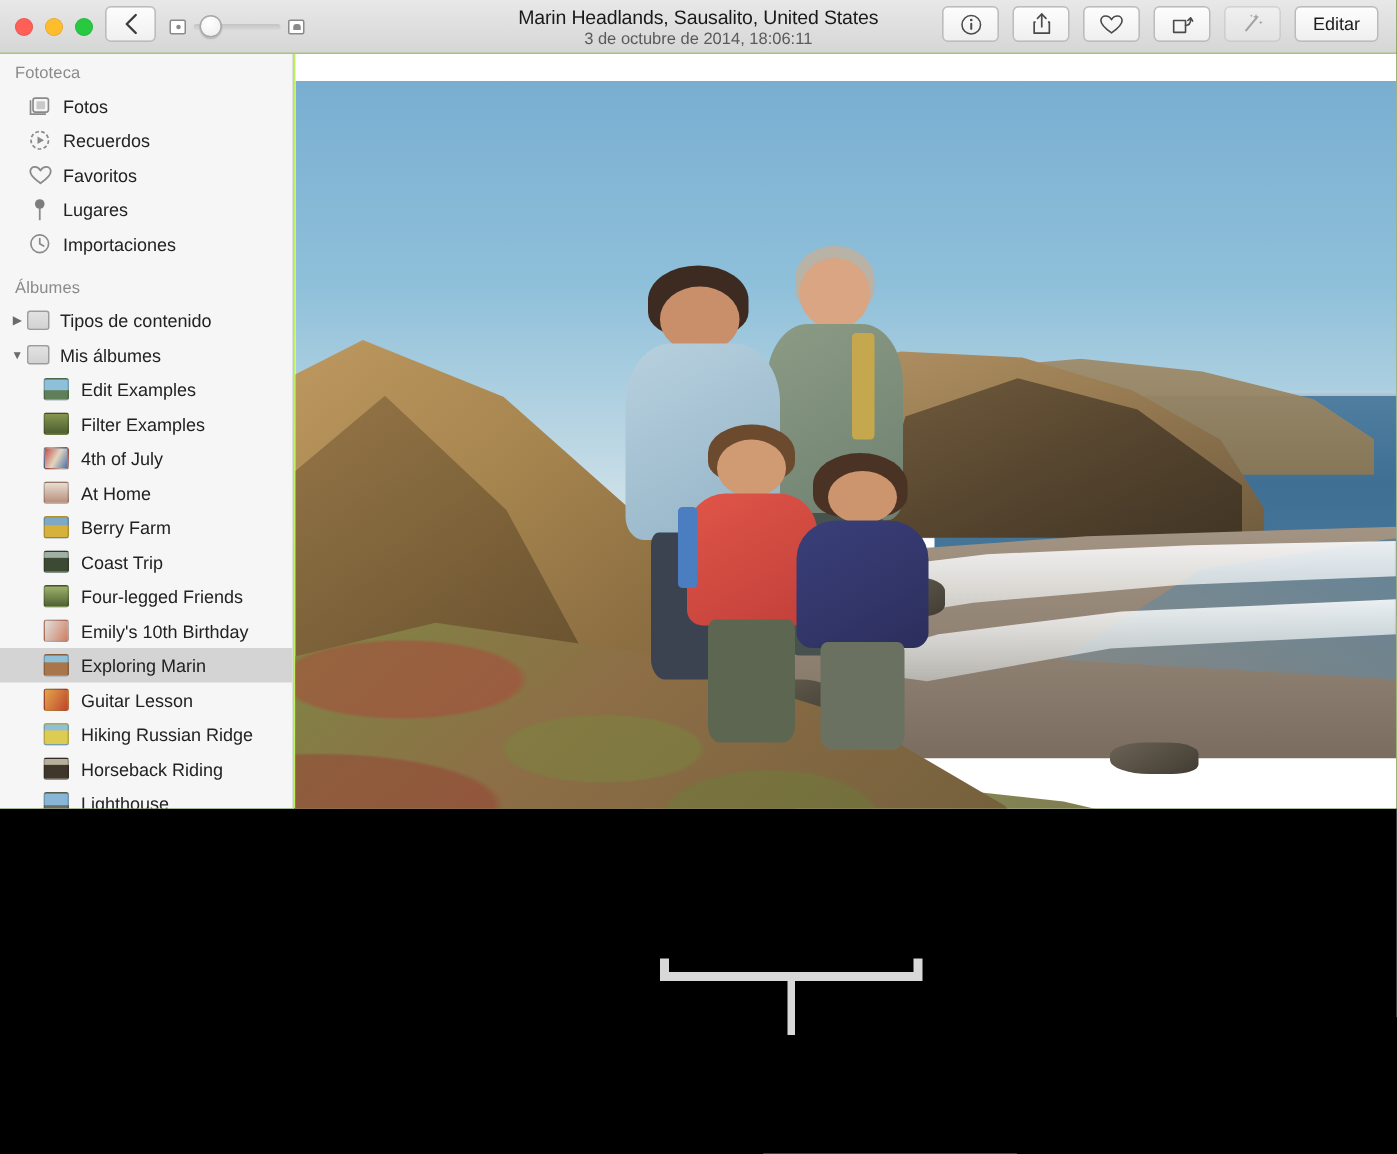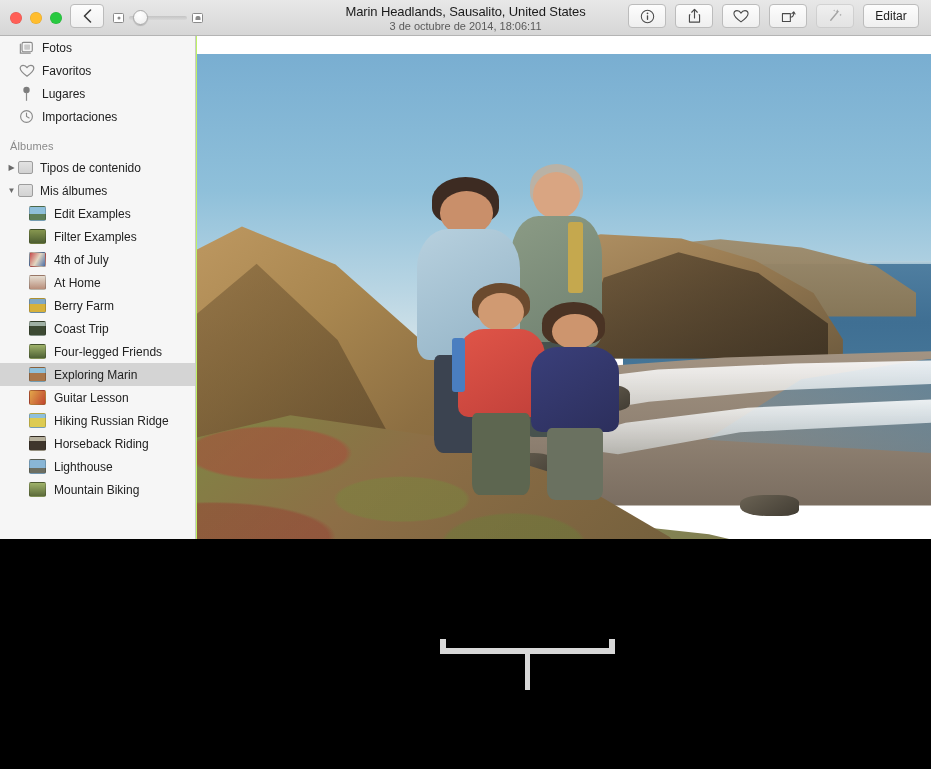--- a/index.html
+++ b/index.html
@@ -319,32 +319,42 @@
           <path d="M7.6 1.6 L7.9 2.4 L8.7 2.7 L7.9 3 L7.6 3.8 L7.3 3 L6.5 2.7 L7.3 2.4 Z" fill="#5a5a5a"></path>
         </svg>
       </div>
 
       <div class="tool edit">Editar</div>
     </div>
   </div>
 
   <div class="sidebar">
 
+    <div class="sb-header">Fototeca</div>
 
     <div class="sb-row lib">
       <span class="ico">
         <svg width="15" height="14" viewBox="0 0 16 15">
           <rect x="3.2" y="1.5" width="11" height="10" rx="1.6" fill="none" stroke="#8a8a8a" stroke-width="1.2"></rect>
           <rect x="5.6" y="3.8" width="6.2" height="5.6" rx=".8" fill="#c9c9c9"></rect>
           <path d="M1.4 3.4 L1.4 13 L12 13" fill="none" stroke="#8a8a8a" stroke-width="1.2" stroke-linecap="round"></path>
         </svg>
       </span>
       <span>Fotos</span>
     </div>
 
+    <div class="sb-row lib">
+      <span class="ico">
+        <svg width="15" height="15" viewBox="0 0 16 16">
+          <circle cx="8" cy="8" r="6.2" fill="none" stroke="#8a8a8a" stroke-width="1.2" stroke-dasharray="2.6 1.7"></circle>
+          <path d="M6.4 5.4 L11 8 L6.4 10.6 Z" fill="#8a8a8a"></path>
+        </svg>
+      </span>
+      <span>Recuerdos</span>
+    </div>
 
     <div class="sb-row lib">
       <span class="ico">
         <svg width="16" height="14" viewBox="0 0 17 15">
           <path d="M8.5 13 C2.2 8.6 1.2 6.4 1.2 4.6 C1.2 2.7 2.7 1.4 4.4 1.4 C5.9 1.4 7.6 2.4 8.5 3.9 C9.4 2.4 11.1 1.4 12.6 1.4 C14.3 1.4 15.8 2.7 15.8 4.6 C15.8 6.4 14.8 8.6 8.5 13 Z" fill="none" stroke="#8a8a8a" stroke-width="1.3" stroke-linejoin="round"></path>
         </svg>
       </span>
       <span>Favoritos</span>
     </div>
 
@@ -403,20 +413,24 @@
       <span class="thumb" style="background:linear-gradient(to bottom,#7fa8c6 0 40%,#d6b13c 40% 100%)"></span>
       <span>Berry Farm</span>
     </div>
     <div class="sb-row album">
       <span class="thumb" style="background:linear-gradient(to bottom,#9fb0a4 0 30%,#3d4a33 30% 100%)"></span>
       <span>Coast Trip</span>
     </div>
     <div class="sb-row album">
       <span class="thumb" style="background:linear-gradient(to bottom,#9fb26a,#4f6235)"></span>
       <span>Four-legged Friends</span>
+    </div>
+    <div class="sb-row album">
+      <span class="thumb" style="background:linear-gradient(120deg,#e0e0dc,#cf7f63)"></span>
+      <span>Emily's 10th Birthday</span>
     </div>
     <div class="sb-row album selected">
       <span class="thumb" style="background:linear-gradient(to bottom,#8fc0da 0 35%,#a8764a 35% 100%)"></span>
       <span>Exploring Marin</span>
     </div>
     <div class="sb-row album">
       <span class="thumb" style="background:linear-gradient(120deg,#e2a64a,#c0452f)"></span>
       <span>Guitar Lesson</span>
     </div>
     <div class="sb-row album">

